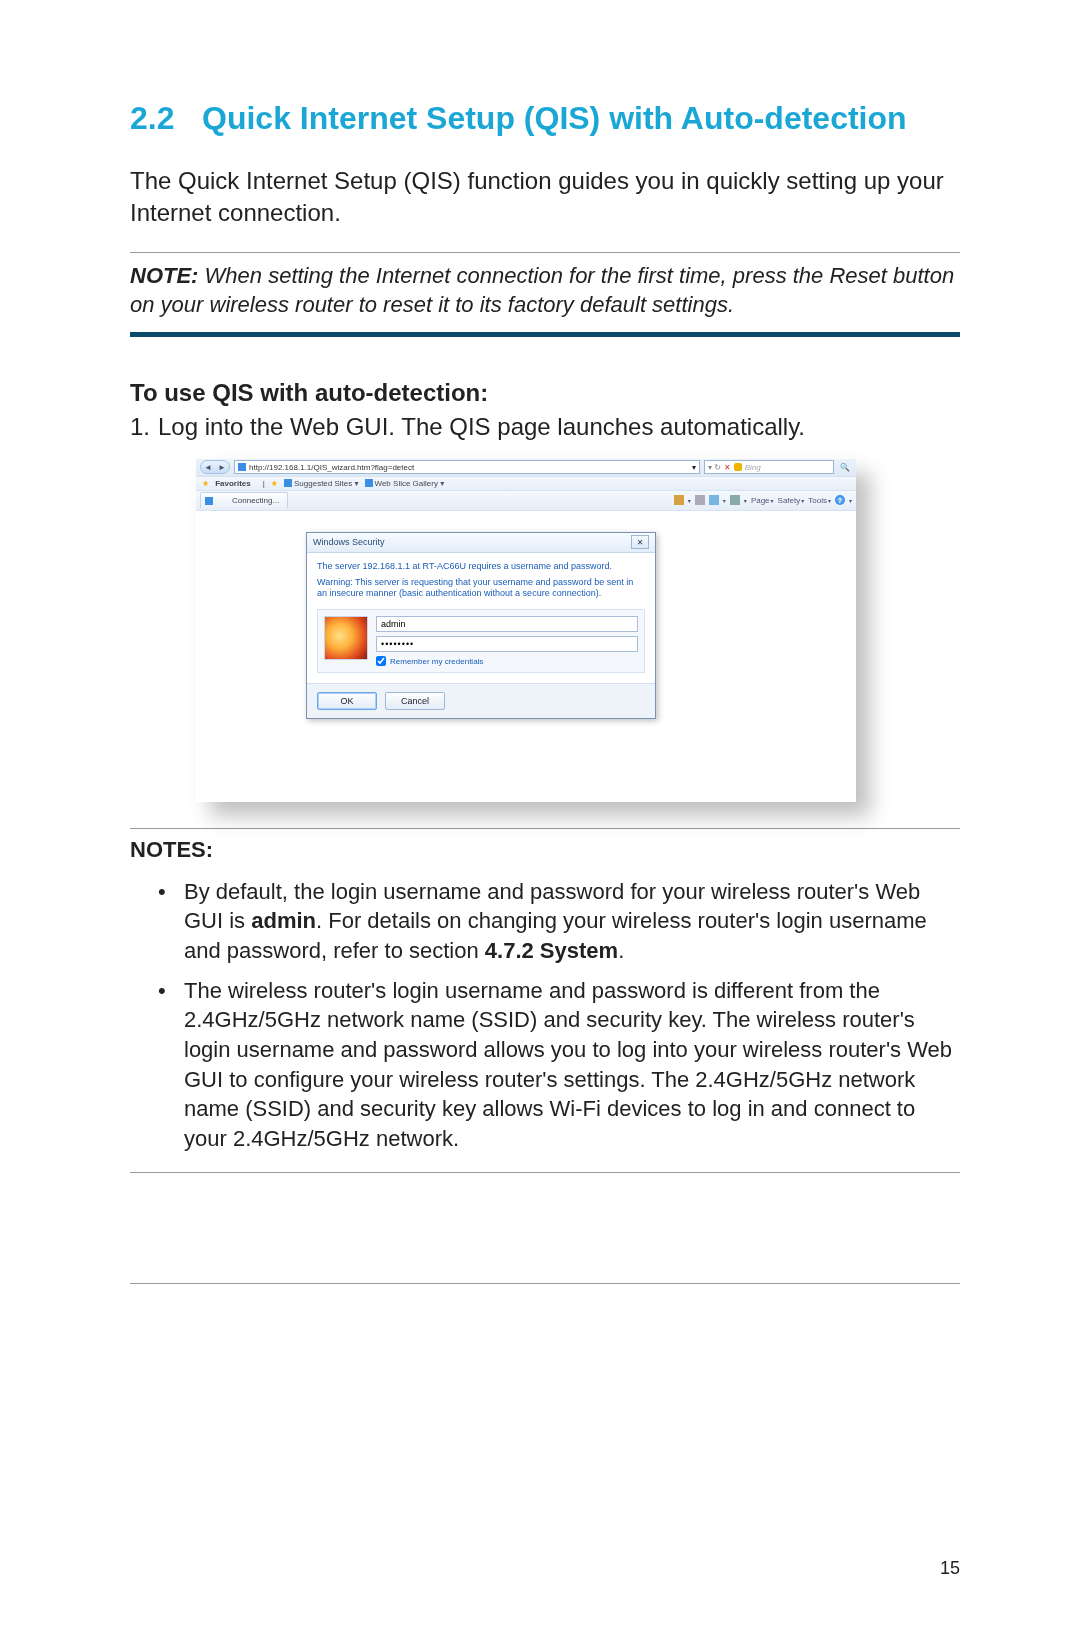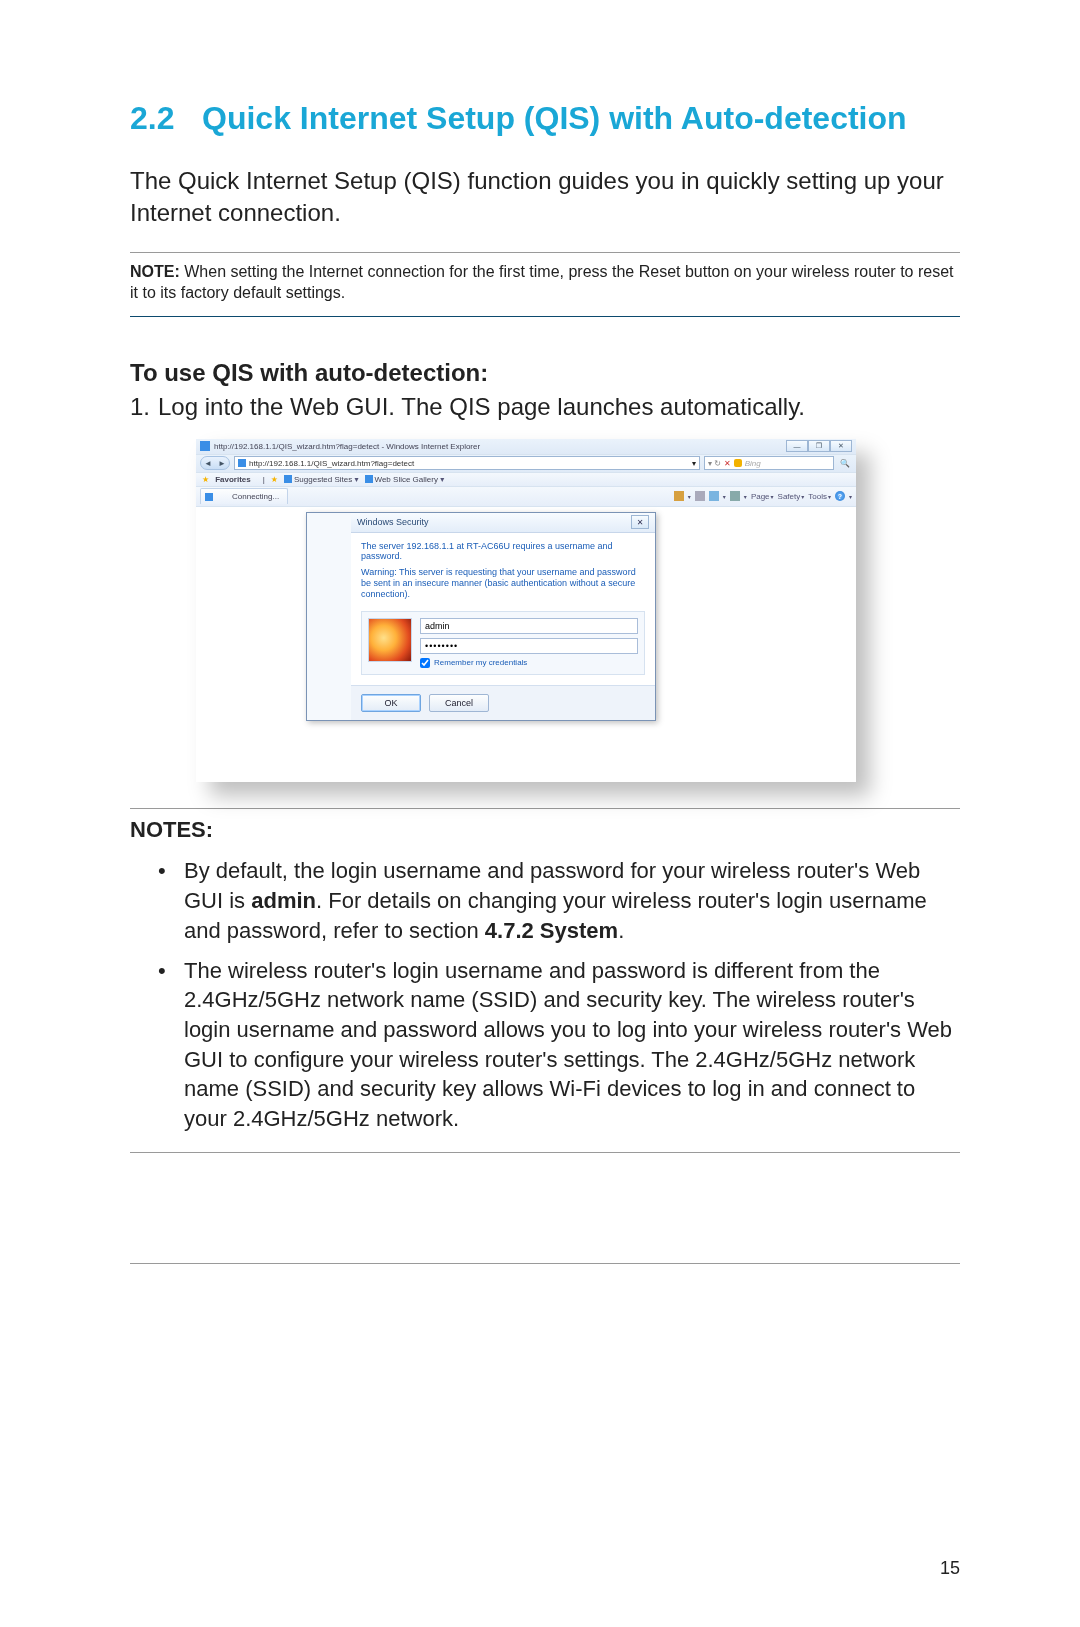--- a/index.html
+++ b/index.html
@@ -5,21 +5,21 @@
   * { box-sizing: border-box; margin: 0; padding: 0; }
   html, body { width: 1080px; height: 1627px; background: #fff; font-family: "Segoe UI", "Myriad Pro", Arial, sans-serif; color: #222; }
   .page { padding: 100px 120px 0 130px; position: relative; height: 100%; }
 
   h1.heading { color: #1aa7d6; font-size: 32px; font-weight: 700; line-height: 1.15; display: flex; }
   h1.heading .num { width: 72px; flex: 0 0 72px; }
   h1.heading .ttl { flex: 1; }
 
   .intro { font-size: 24px; line-height: 1.35; margin-top: 28px; }
 
-  .note1 { border-top: 1px solid #9a9a9a; border-bottom: 1px solid #0c4a6e; margin-top: 22px; padding: 8px 0 12px 0; font-size: 16px; line-height: 1.35; }
+  .note1 { border-top: 1px solid #9a9a9a; border-bottom: 5px solid #0c4a6e; margin-top: 22px; padding: 8px 0 12px 0; font-size: 22px; line-height: 1.35; font-style: italic; }
   .note1 .lead { font-weight: 700; }
 
   .sub { font-size: 24px; font-weight: 700; margin-top: 42px; }
   .step { font-size: 24px; margin-top: 6px; display: flex; }
   .step .n { width: 28px; flex: 0 0 28px; }
 
   
   .shot { width: 660px; height: 343px; margin: 18px 0 0 66px; background: #fff; box-shadow: 14px 14px 20px rgba(0,0,0,0.25); position: relative; font-family: "Segoe UI", Tahoma, sans-serif; }
 
   
@@ -58,21 +58,21 @@
   .rssico { background: #aab; }
   .mailico { background: #7ab4e0; }
   .printico { background: #8aa; }
   .menuitem { display: flex; align-items: center; gap: 1px; }
   .dn { font-size: 6px; }
   .helpico { width: 10px; height: 10px; border-radius: 50%; background: radial-gradient(#6bb6ff,#2a7bd1); color: #fff; display: flex; align-items: center; justify-content: center; font-size: 7px; font-weight: bold; }
 
   .content { position: absolute; left: 0; right: 0; top: 68px; bottom: 0; background: #fff; }
 
   
-  .dlg { position: absolute; left: 110px; top: 5px; width: 350px; border: 1px solid #7a93b5; background: #f5f9fd; box-shadow: 2px 2px 6px rgba(0,0,0,0.25); font-size: 9px; padding-left: 44px; }
+  .dlg { position: absolute; left: 110px; top: 5px; width: 350px; border: 1px solid #7a93b5; background: #f5f9fd; box-shadow: 2px 2px 6px rgba(0,0,0,0.25); font-size: 9px; }
   .dlg .dtb { height: 20px; display: flex; align-items: center; padding: 0 6px; background: linear-gradient(#f7fbff,#e3edf9); border-bottom: 1px solid #c7d6ea; color: #2a4a75; }
   .dlg .dtb .t { flex: 1; }
   .dlg .dtb .x { width: 18px; height: 14px; border: 1px solid #9db6d4; background: linear-gradient(#f6fbff,#d9e8f8); display: flex; align-items: center; justify-content: center; color: #335; font-size: 8px; }
   .dlg .body { padding: 8px 10px 10px 10px; background: #fff; }
   .dlg .srv { color: #1a5db7; margin-bottom: 6px; }
   .dlg .warn { color: #1a5db7; line-height: 1.25; margin-bottom: 10px; }
   .cred { display: flex; gap: 8px; padding: 6px; border: 1px solid #d6e2f0; background: #f4f8fd; }
   .cred .av { width: 44px; height: 44px; border: 1px solid #c6d5ea; background: radial-gradient(circle at 35% 45%, #ffe08a 0%, #ffb13a 35%, #e24b1f 70%, #8a190b 100%); }
   .cred .fields { flex: 1; display: flex; flex-direction: column; gap: 4px; }
   .cred input { height: 16px; border: 1px solid #a9bdd9; padding: 0 4px; font-size: 9px; font-family: inherit; background: #fff; }
@@ -112,29 +112,20 @@
   </div>
 
   <p class="sub">To use QIS with auto-detection:</p>
   <p class="step">
     <span class="n">1.</span>
     <span>Log into the Web GUI. The QIS page launches automatically.</span>
   </p>
 
   <div class="shot">
 
-    <div class="tb">
-      <span class="ico"></span>
-      <span class="ttl">http://192.168.1.1/QIS_wizard.htm?flag=detect - Windows Internet Explorer</span>
-      <span class="wbtns">
-        <span class="wbtn">—</span>
-        <span class="wbtn">❐</span>
-        <span class="wbtn">✕</span>
-      </span>
-    </div>
 
     <div class="nav">
       <span class="navbtns">
           <span>◄</span>
           <span>►</span>
         </span>
       <span class="addr">
         <span class="pico"></span>
         <span class="url">http://192.168.1.1/QIS_wizard.htm?flag=detect</span>
         <span>▾</span>

